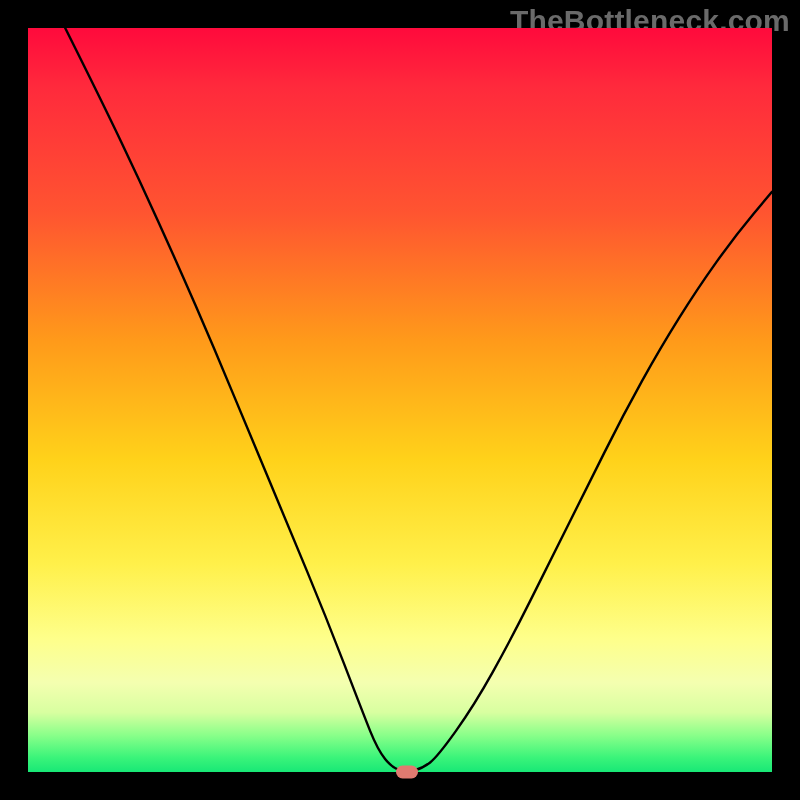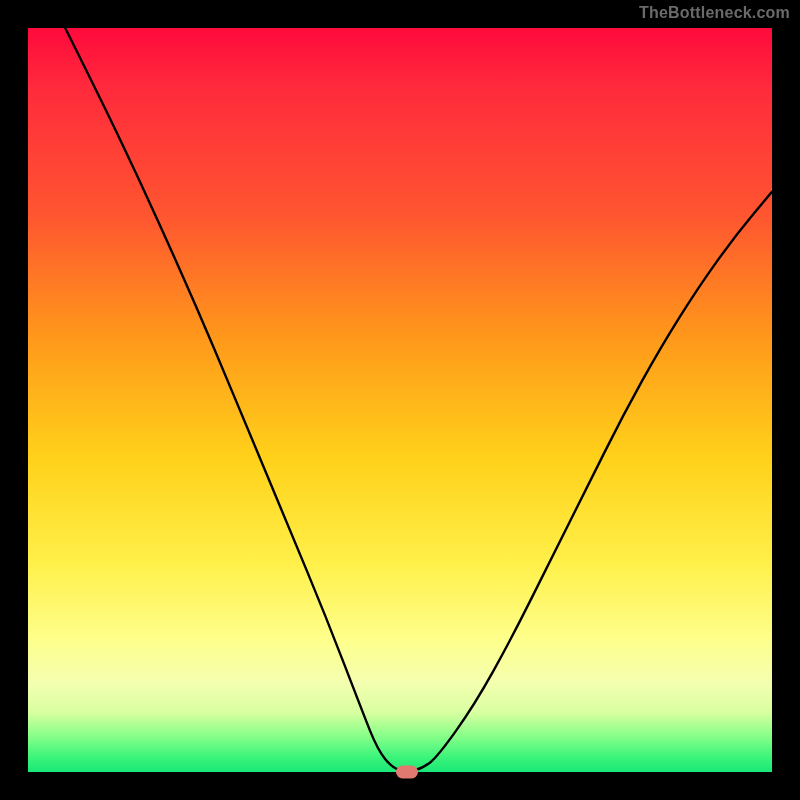--- a/index.html
+++ b/index.html
@@ -15,21 +15,21 @@
     position: relative;
     width: 800px;
     height: 800px;
     background: #000;
   }
   .watermark {
     position: absolute;
     top: 4px;
     right: 10px;
     color: #6a6a6a;
-    font-size: 16px;
+    font-size: 30px;
     font-weight: 600;
     letter-spacing: 0.2px;
     user-select: none;
   }
   .plot-area {
     position: absolute;
     left: 28px;
     top: 28px;
     width: 744px;
     height: 744px;

